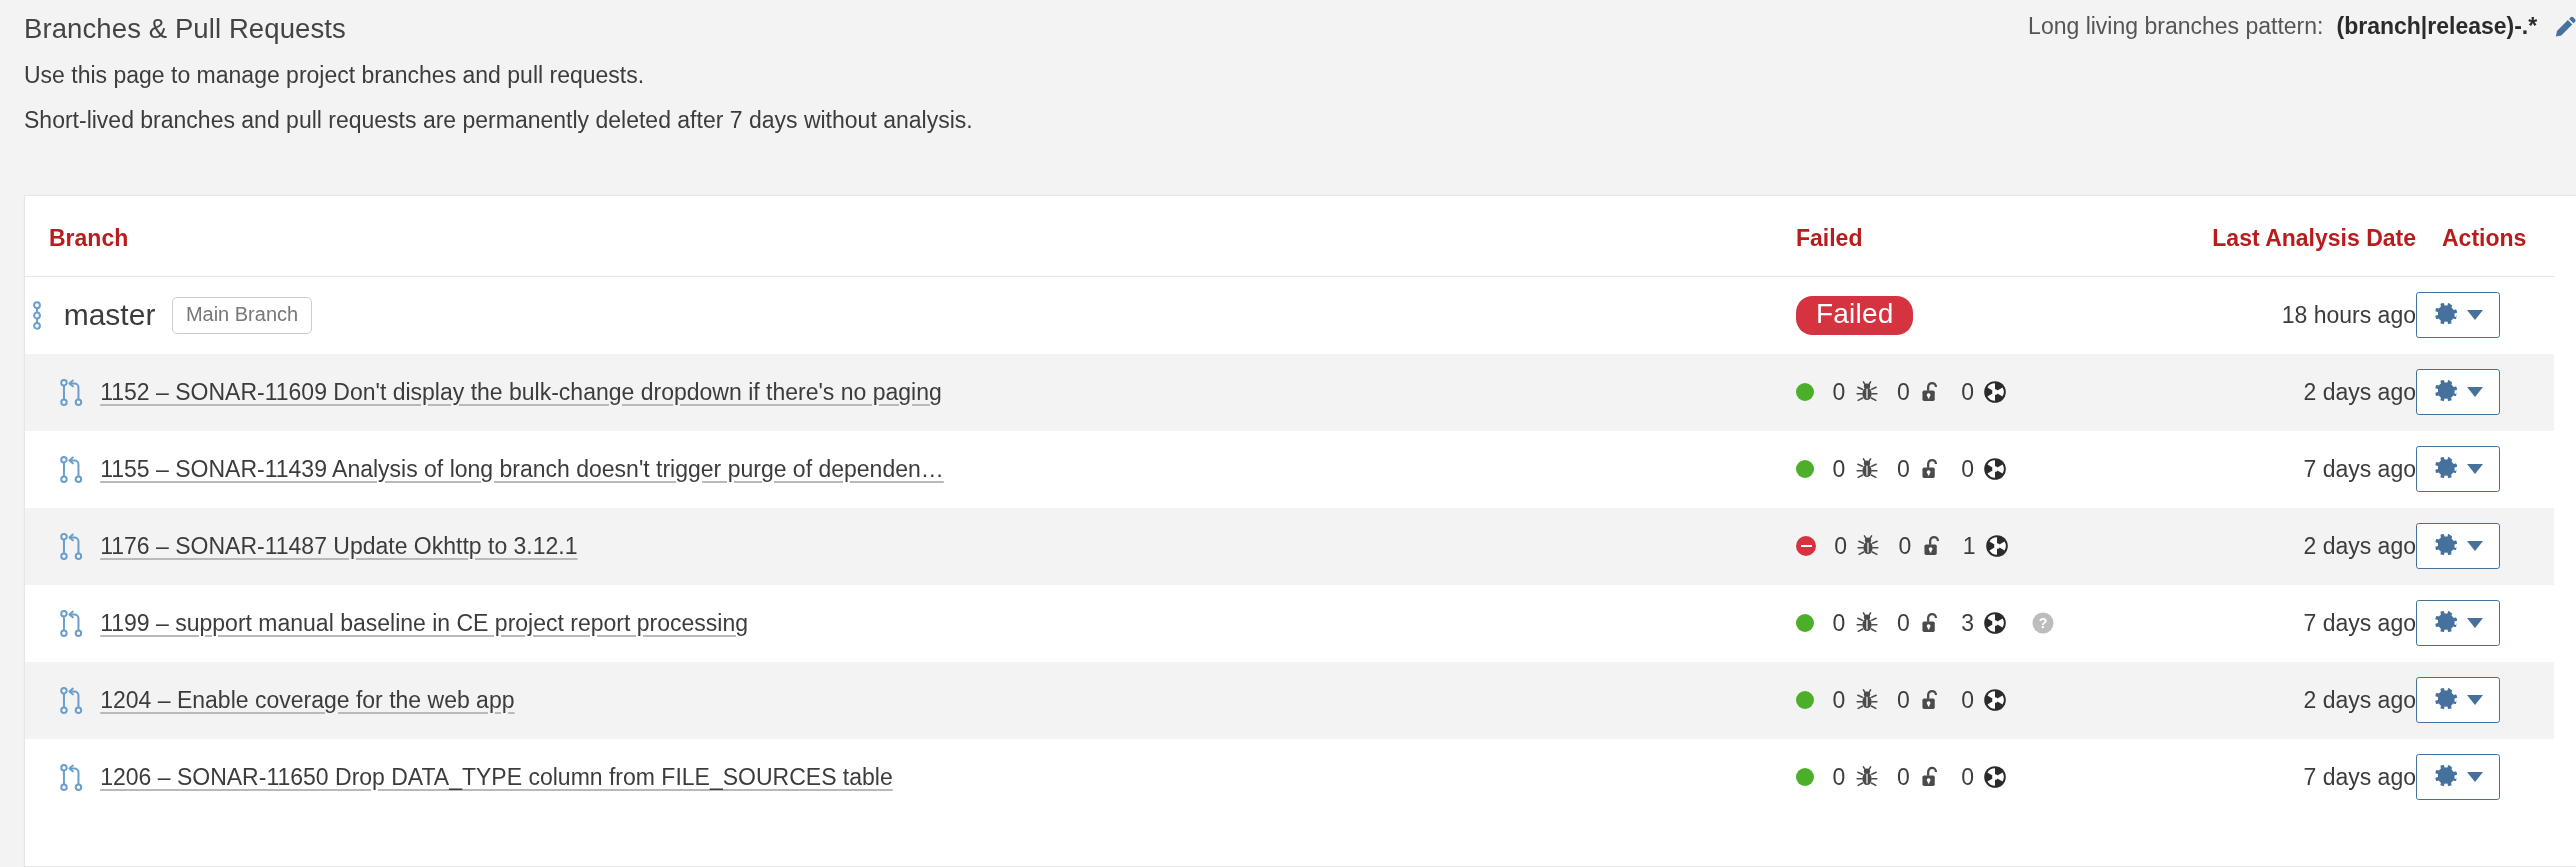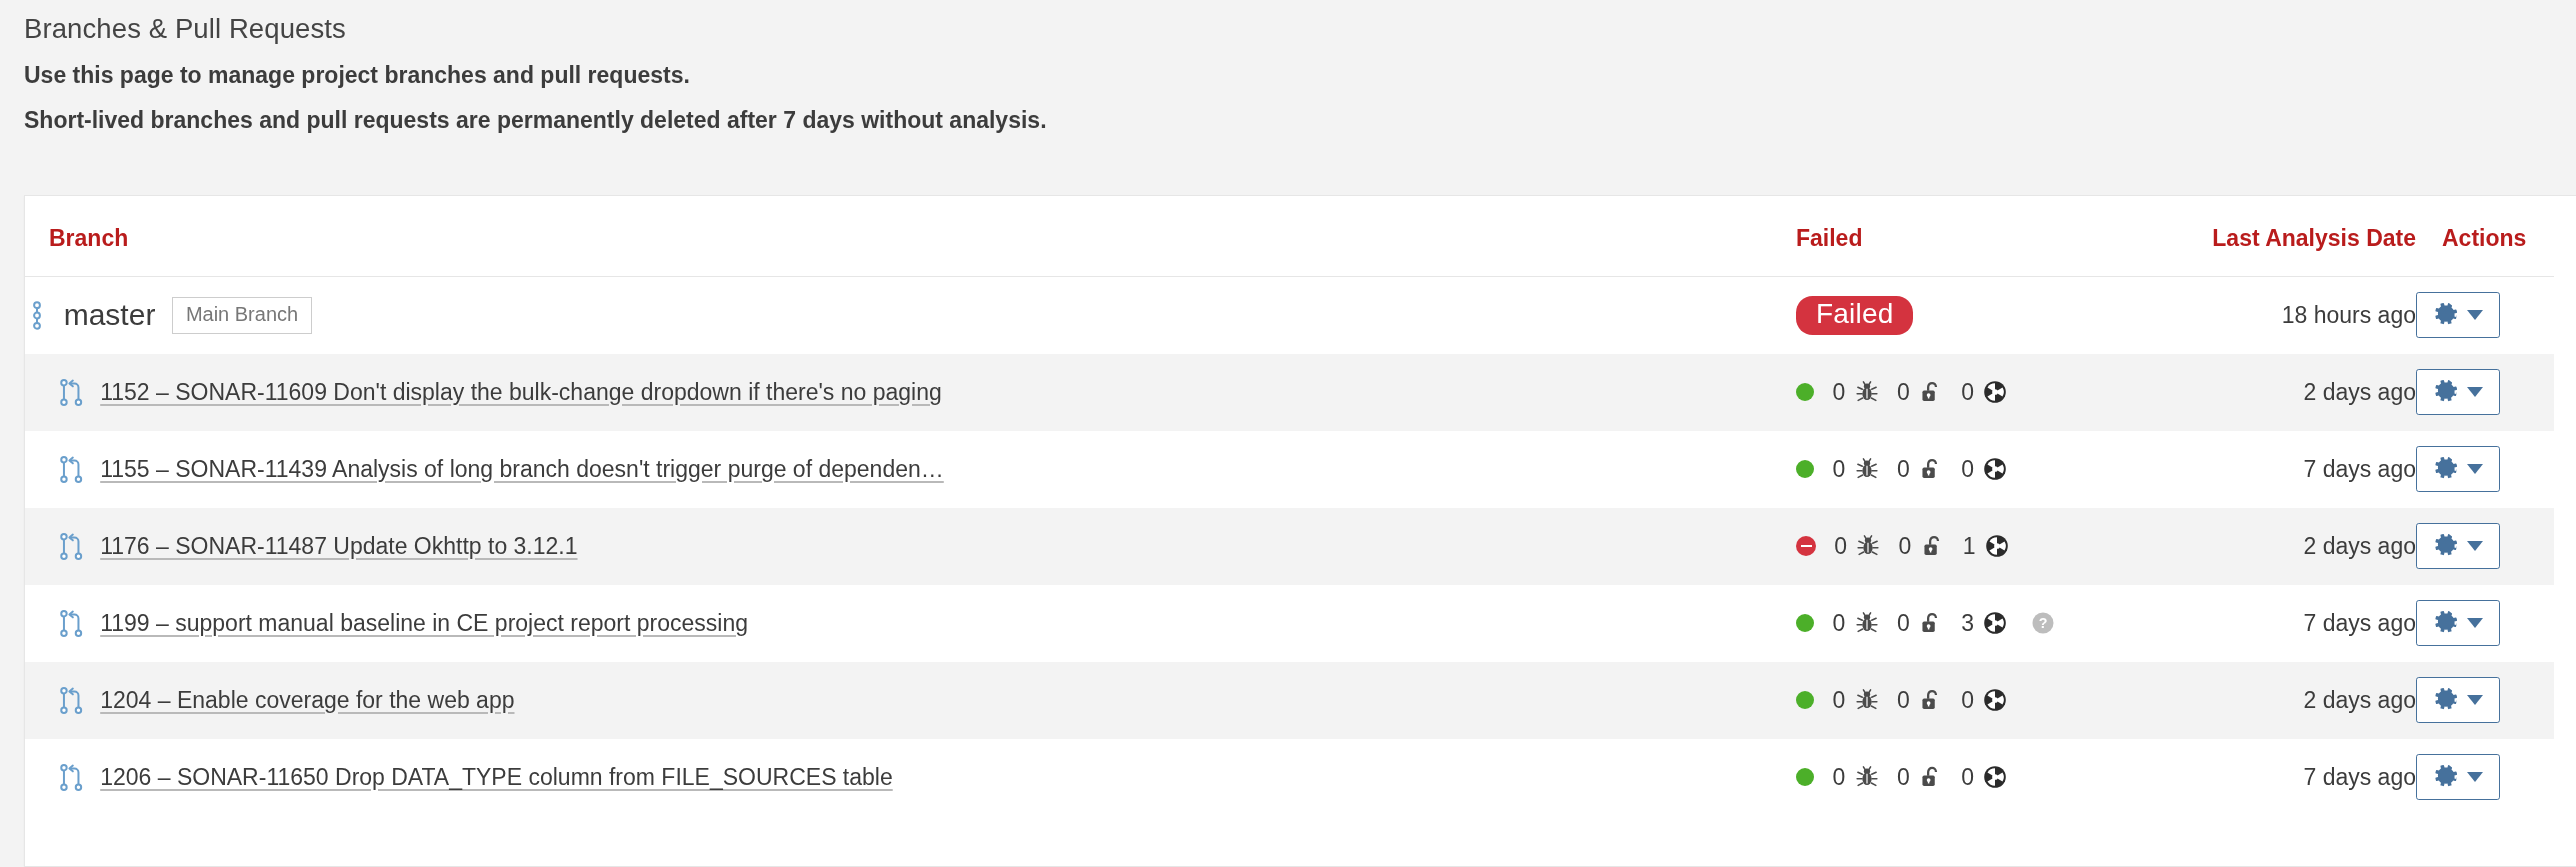--- a/index.html
+++ b/index.html
@@ -24,21 +24,21 @@
     color: #444;
     letter-spacing: 0.1px;
     line-height: 31px;
     margin: 0 0 18.3px 0;
   }
   .page-desc {
     font-size: 23px;
     color: #3c3c3c;
     line-height: 27.5px;
     margin: 0 0 17.4px 0;
-    font-weight: 700;
+    font-weight: 400;
   }
 
   .llb {
     position: absolute;
     top: 13px;
     right: 0px;
     display: flex;
     align-items: center;
     gap: 13px;
     font-size: 23px;
@@ -124,21 +124,21 @@
     text-decoration-color: #b9b9b9;
     text-underline-offset: 3.7px;
     white-space: nowrap;
     cursor: pointer;
   }
   .main-badge {
     display: inline-block;
     margin-left: 16.5px;
     padding: 4.6px 13px 6.4px 13px;
     border: 0.9px solid #cdcdcd;
-    border-radius: 0;
+    border-radius: 5px;
     font-size: 20px;
     color: #777;
     background: transparent;
     line-height: 24px;
     white-space: nowrap;
   }
 
   
   .status-cell { }
   .qg-badge {
@@ -232,20 +232,29 @@
 </head>
 <body>
 
 <div class="page">
 
   <div class="header-block">
     <h1 class="page-title">Branches &amp; Pull Requests</h1>
     <p class="page-desc">Use this page to manage project branches and pull requests.</p>
     <p class="page-desc">Short-lived branches and pull requests are permanently deleted after 7 days without analysis.</p>
 
+    <div class="llb">
+      <span class="llb-label">Long living branches pattern:</span>
+      <span class="llb-value">(branch|release)-.*</span>
+      <span class="llb-edit">
+        <svg width="24" height="24" viewBox="0 0 16 16">
+          <path fill="#46719c" d="M12.3 1.7a1.4 1.4 0 0 1 2 0l.9.9a1.4 1.4 0 0 1 0 2l-.9.9-2.9-2.9.9-.9zM10.6 3.4l2.9 2.9-7.3 7.3-3.6.7.7-3.6 7.3-7.3z"></path>
+        </svg>
+      </span>
+    </div>
   </div>
 
   <div class="card">
     <table class="branches">
       <thead>
         <tr>
           <th class="col-branch">Branch</th>
           <th class="col-status">Failed</th>
           <th class="col-date">Last Analysis Date</th>
           <th class="col-actions">Actions</th>

